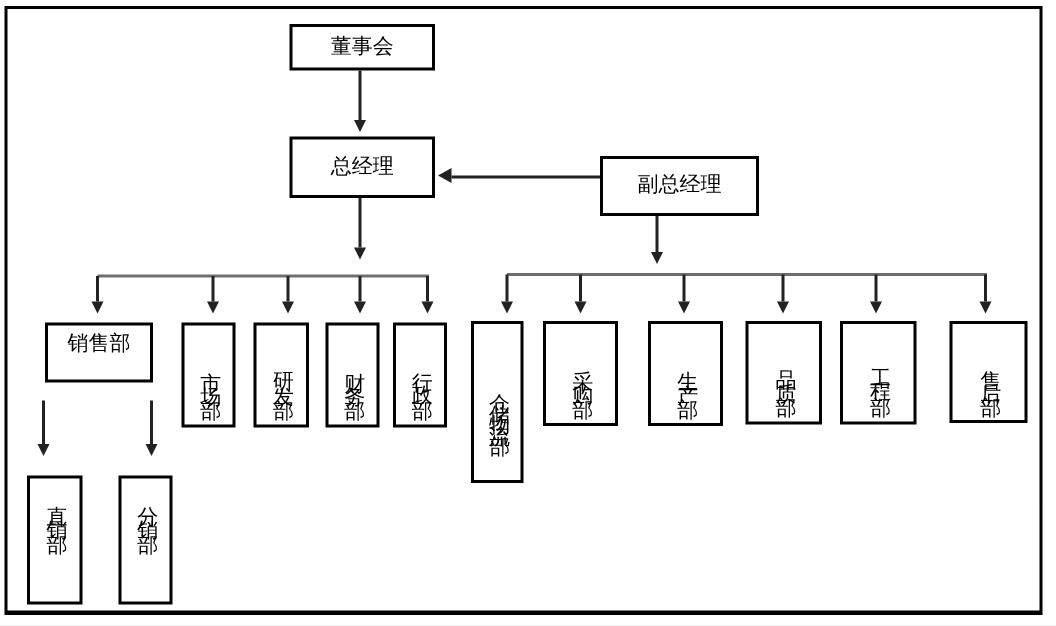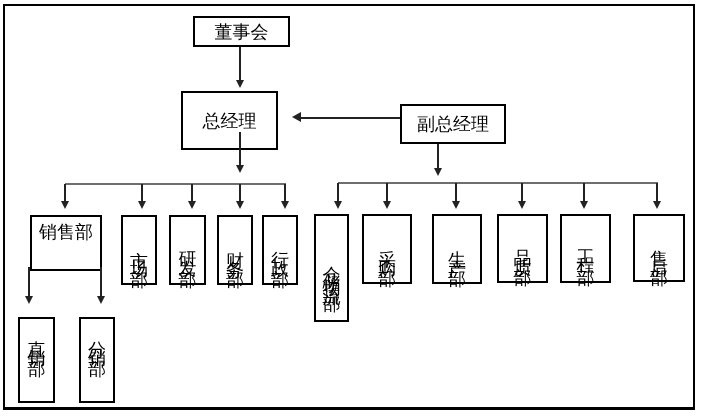--- a/index.html
+++ b/index.html
@@ -11,21 +11,21 @@
     overflow:hidden;
   }
   .frame{
     position:absolute;left:3px;top:4px;width:692px;height:406px;
     border:2px solid #000;border-bottom-width:3px;box-sizing:border-box;
   }
   .box{
     position:absolute;box-sizing:border-box;
     border:2px solid #000;background:#fff;
     display:flex;align-items:center;justify-content:center;
-    font-size:18px;color:#000;line-height:1;
+    font-size:14px;color:#000;line-height:1;font-family:Liberation Mono, monospace;
   }
   .box span{white-space:pre;}
   .v span{
     writing-mode:vertical-rl;
     text-orientation:upright;
     letter-spacing:9px;
   }
   .v5 span{letter-spacing:7px;}
   .v-top{align-items:flex-start;padding-top:7px;}
   .h-top{align-items:flex-start;padding-top:6px;}
@@ -43,21 +43,21 @@
 <body>
 
 <div id="stage">
 
   <div class="frame"></div>
 
   <div class="box" style="left:193px;top:16px;width:97px;height:31px">
     <span>董事会</span>
   </div>
 
-  <div class="box" style="left:181px;top:91px;width:97px;height:59px">
+  <div class="box" style="left:193px;top:91px;width:97px;height:41px">
     <span>总经理</span>
   </div>
 
   <div class="box" style="left:400px;top:104px;width:106px;height:40px">
     <span>副总经理</span>
   </div>
 
   <div class="vl" style="left:239px;top:47px;height:33px"></div>
   <div class="ah-d" style="left:236px;top:80px"></div>
 
@@ -99,21 +99,21 @@
 
   <div class="vl" style="left:521px;top:183px;height:18px"></div>
   <div class="ah-d" style="left:518px;top:201px"></div>
 
   <div class="vl" style="left:583px;top:183px;height:18px"></div>
   <div class="ah-d" style="left:580px;top:201px"></div>
 
   <div class="vl" style="left:656px;top:183px;height:18px"></div>
   <div class="ah-d" style="left:653px;top:201px"></div>
 
-  <div class="box h-top" style="left:30px;top:215px;width:72px;height:56px">
+  <div class="box h-top" style="left:30px;top:215px;width:72px;height:40px">
     <span>销售部</span>
   </div>
 
   <div class="box v" style="left:121px;top:215px;width:36px;height:70px">
     <span>市场部</span>
   </div>
 
   <div class="box v" style="left:169px;top:215px;width:37px;height:70px">
     <span>研发部</span>
   </div>

